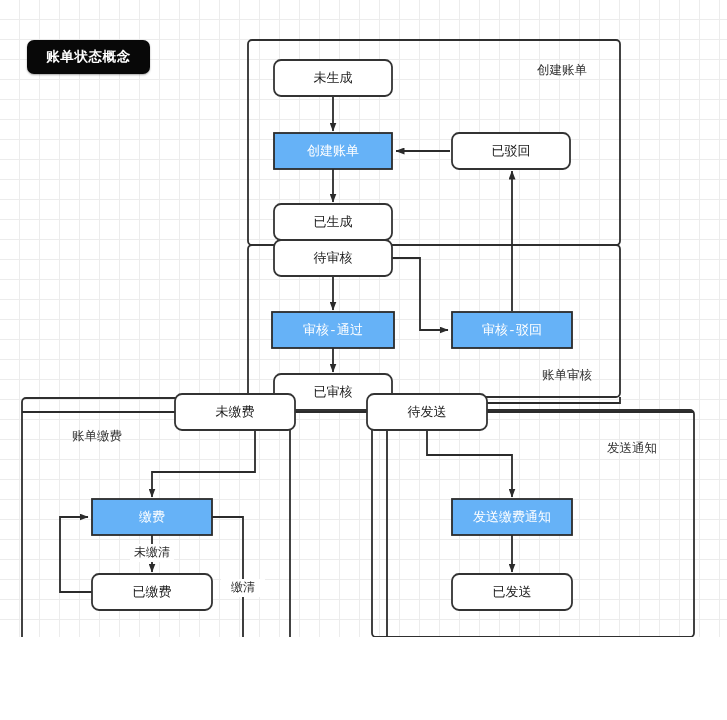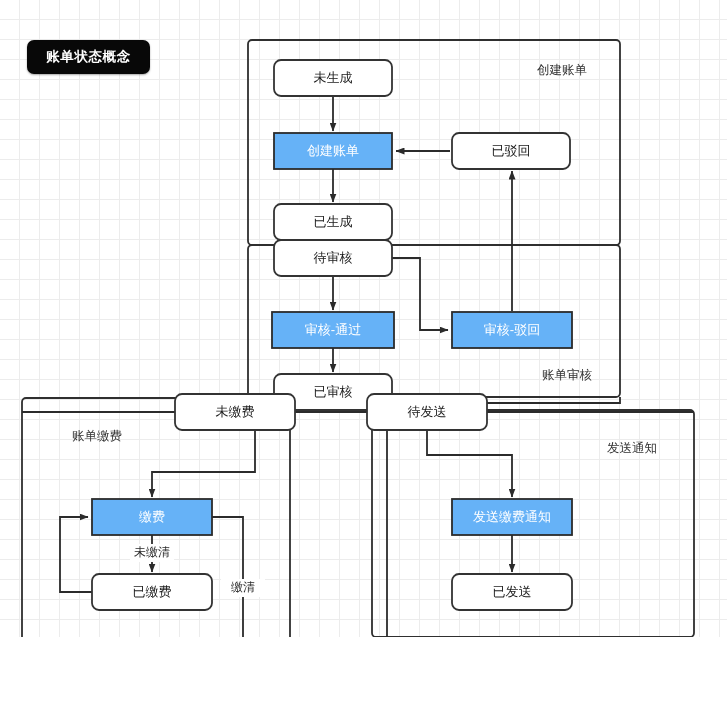--- a/index.html
+++ b/index.html
@@ -10,21 +10,21 @@
   #canvas {
     position: relative;
     width: 727px;
     height: 637px;
     background-color: #ffffff;
     background-image:
       linear-gradient(to right, #ececec 1px, transparent 1px),
       linear-gradient(to bottom, #ececec 1px, transparent 1px);
     background-size: 20px 20px;
     background-position: -1px -1px;
-    font-family: Liberation Sans, sans-serif;
+    font-family: Liberation Mono, monospace;
     overflow: hidden;
   }
   #diagram-svg {
     position: absolute;
     left: 0;
     top: 0;
   }
   .title-badge {
     position: absolute;
     left: 27px;

